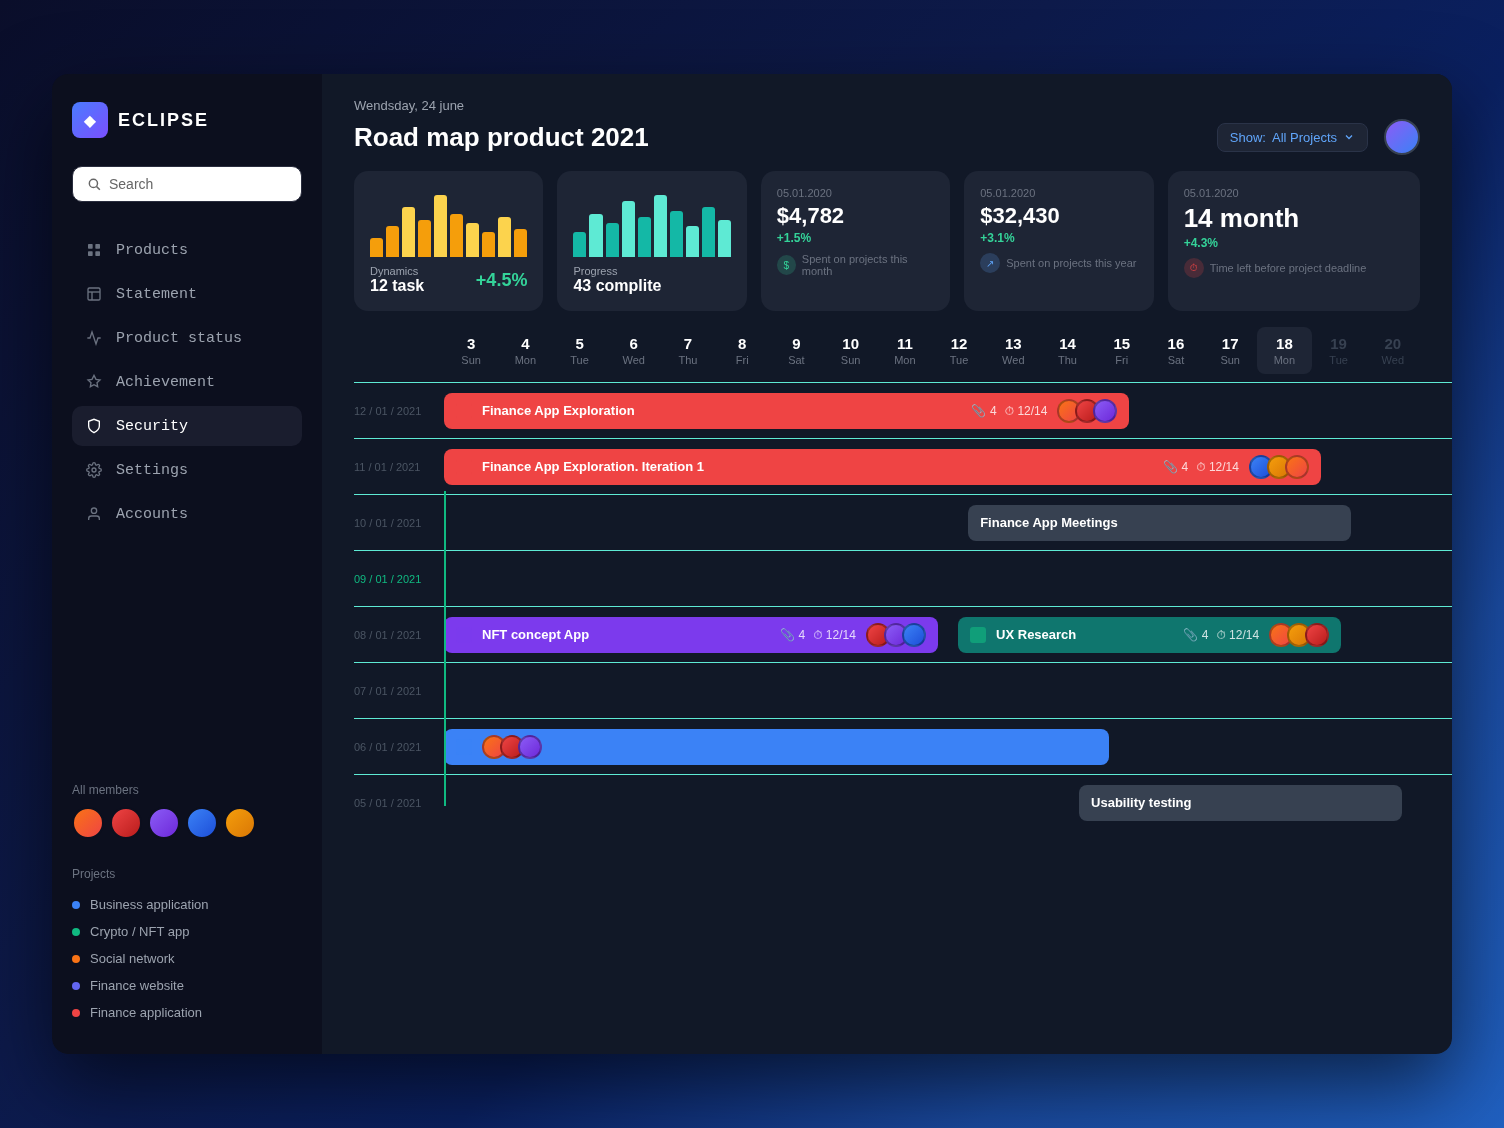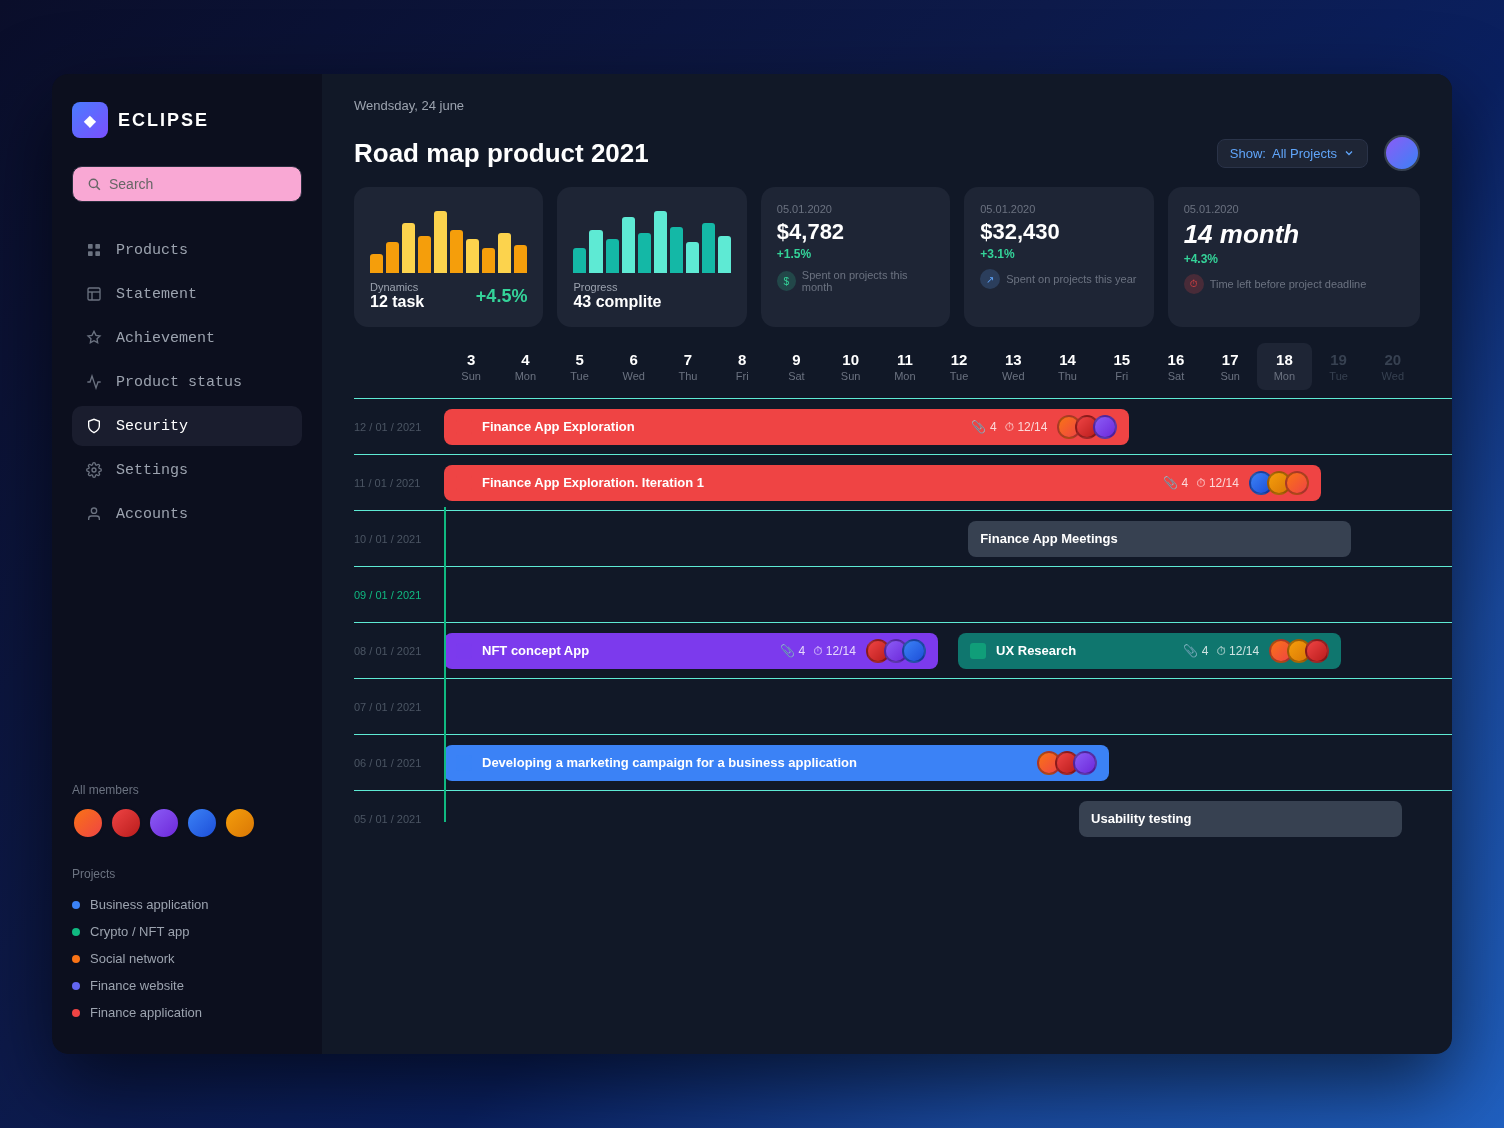--- a/index.html
+++ b/index.html
@@ -49,21 +49,21 @@
       color: white;
       font-size: 16px;
     }
     .logo-text {
       color: white;
       font-size: 18px;
       font-weight: 700;
       letter-spacing: 2px;
     }
     .search-box {
-      background: #f9a8d4;
+      background: #ffffff;
       border: 1px solid #2a2d3e;
       border-radius: 10px;
       padding: 9px 14px;
       display: flex;
       align-items: center;
       gap: 8px;
       margin-bottom: 28px;
       cursor: text;
     }
     .search-input-fake {
@@ -163,21 +163,21 @@
     }
 
     
     .header {
       padding: 24px 32px 16px;
       background: #111827;
     }
     .date-label {
       color: #9ca3af;
       font-size: 13px;
-      margin-bottom: 22px;
+      margin-bottom: 6px;
     }
     .title-row {
       display: flex;
       align-items: center;
       justify-content: space-between;
     }
     .page-title {
       color: white;
       font-size: 26px;
       font-weight: 700;
@@ -441,33 +441,33 @@
               <line x1="3" y1="9" x2="21" y2="9"></line>
               <line x1="9" y1="21" x2="9" y2="9"></line>
             </svg>
         </div>
         <span class="nav-label">Statement</span>
       </div>
 
       <div class="nav-item">
         <div class="nav-icon">
           <svg width="16" height="16" viewBox="0 0 24 24" fill="none" stroke="currentColor" stroke-width="2">
-              <path d="M12 2l3 6 6 1-4.5 4 1 6L12 16l-5.5 3 1-6L3 9l6-1z"></path>
+              <polyline points="22 12 18 12 15 21 9 3 6 12 2 12"></polyline>
             </svg>
         </div>
-        <span class="nav-label">Achievement</span>
+        <span class="nav-label">Product status</span>
       </div>
 
       <div class="nav-item">
         <div class="nav-icon">
           <svg width="16" height="16" viewBox="0 0 24 24" fill="none" stroke="currentColor" stroke-width="2">
-              <polyline points="22 12 18 12 15 21 9 3 6 12 2 12"></polyline>
+              <path d="M12 2l3 6 6 1-4.5 4 1 6L12 16l-5.5 3 1-6L3 9l6-1z"></path>
             </svg>
         </div>
-        <span class="nav-label">Product status</span>
+        <span class="nav-label">Achievement</span>
       </div>
 
       <div class="nav-item active">
         <div class="nav-icon">
           <svg width="16" height="16" viewBox="0 0 24 24" fill="none" stroke="currentColor" stroke-width="2">
               <path d="M12 22s8-4 8-10V5l-8-3-8 3v7c0 6 8 10 8 10z"></path>
             </svg>
         </div>
         <span class="nav-label">Security</span>
       </div>
@@ -608,21 +608,21 @@
         <div class="stat-value">$32,430</div>
         <div class="stat-change positive">+3.1%</div>
         <div class="stat-label">
           <span class="stat-label-icon blue">↗</span>
           <span>Spent on projects this year</span>
         </div>
       </div>
 
       <div class="stat-card wide">
         <div class="stat-date">05.01.2020</div>
-        <div class="stat-value" style="font-size:26px;font-style:italic;">14 month</div>
+        <div class="stat-value" style="font-size:26px;">14 month</div>
         <div class="stat-change positive">+4.3%</div>
         <div class="stat-label">
           <span class="stat-label-icon red">⏱</span>
           <span>Time left before project deadline</span>
         </div>
       </div>
     </div>
 
     <div class="calendar-row">
       <div style="width:90px;flex-shrink:0;"></div>
@@ -791,21 +791,20 @@
       <div class="gantt-row">
         <div class="gantt-date-label">07 / 01 / 2021</div>
         <div class="gantt-line-area"></div>
       </div>
 
       <div class="gantt-row">
         <div class="gantt-date-label">06 / 01 / 2021</div>
         <div class="gantt-line-area">
           <div class="gantt-bar bar-blue-g" style="left:0;width:66%;">
             <div class="icon-square blue-i"></div>
-            <span class="gantt-bar-label">Developing a marketing campaign for a business application</span>
             <div class="gantt-avatars">
               <div class="gantt-av av1"></div>
               <div class="gantt-av av2"></div>
               <div class="gantt-av av3"></div>
             </div>
           </div>
         </div>
       </div>
 
       <div class="gantt-row">

